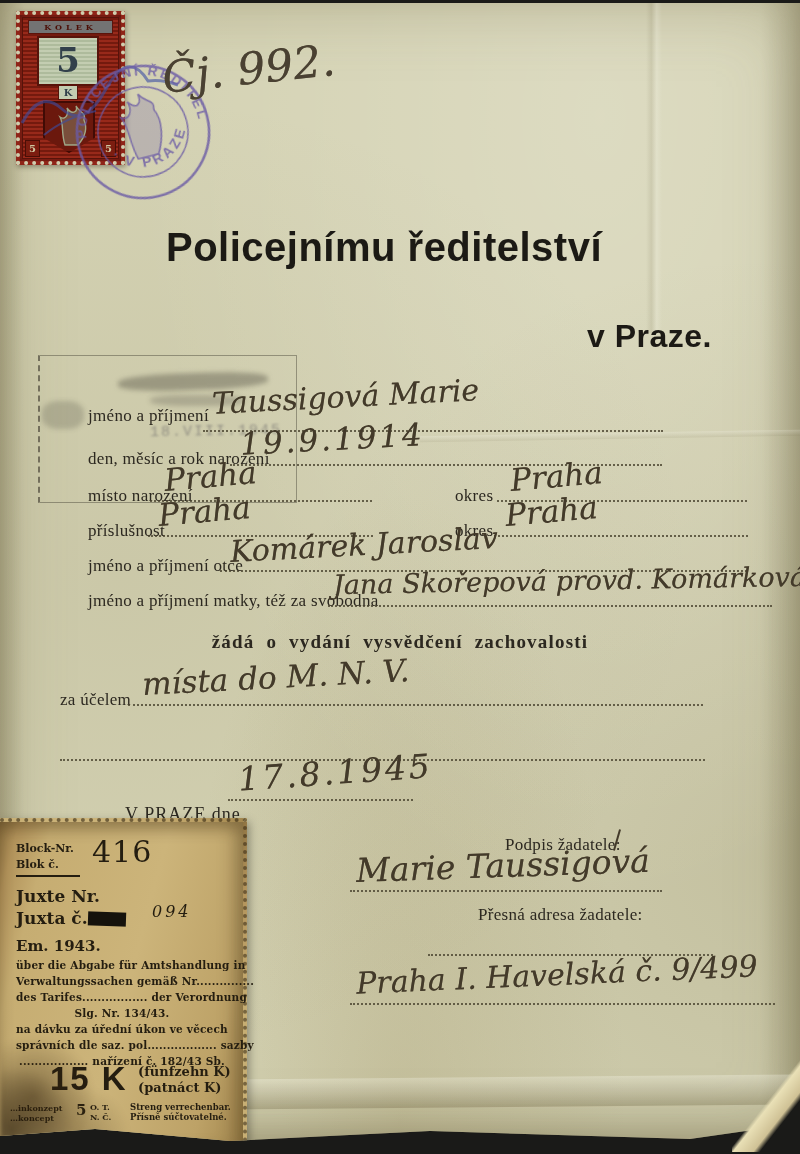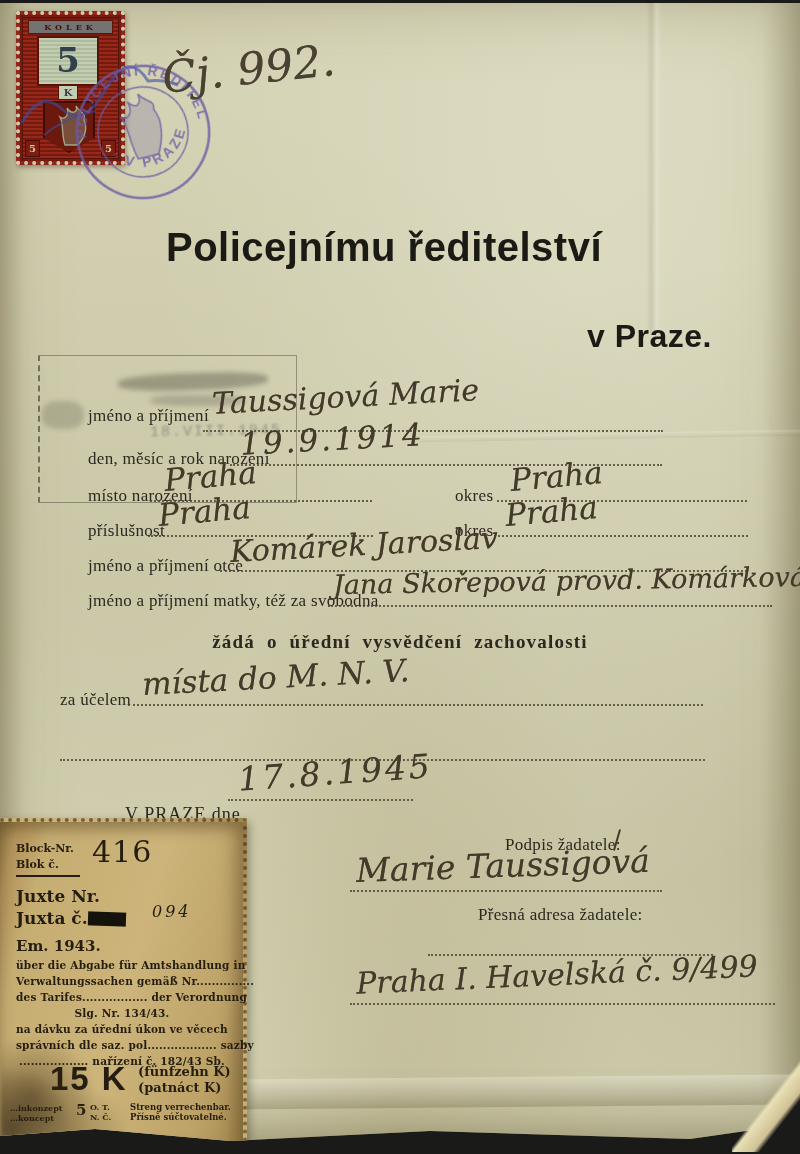--- a/index.html
+++ b/index.html
@@ -120,21 +120,21 @@
     <div class="dots" style="left:494px;top:532px;width:254px;"></div>
 
     <div class="lbl" style="left:88px;top:553px;">jméno a příjmení otce</div>
     <div class="hand" style="left:230px;top:524px;font-size:30px;transform:rotate(-3deg);">Komárek Jaroslav</div>
     <div class="dots" style="left:220px;top:567px;width:527px;"></div>
 
     <div class="lbl" style="left:88px;top:588px;">jméno a příjmení matky, též za svobodna</div>
     <div class="hand" style="left:333px;top:562px;font-size:27px;transform:rotate(-1deg);">Jana Skořepová provd. Komárková</div>
     <div class="dots" style="left:328px;top:602px;width:444px;"></div>
 
-    <div class="lbl" style="left:0;top:628px;width:800px;text-align:center;font-weight:700;font-size:19px;letter-spacing:1.2px;word-spacing:6px;">žádá o úřední vysvědčení zachovalosti</div>
+    <div class="lbl" style="left:0;top:628px;width:800px;text-align:center;font-weight:700;font-size:19px;letter-spacing:1.2px;word-spacing:6px;">žádá o vydání vysvědčení zachovalosti</div>
 
     <div class="lbl" style="left:60px;top:687px;">za účelem</div>
     <div class="hand" style="left:142px;top:656px;font-size:31px;transform:rotate(-3deg);">místa do M. N. V.</div>
     <div class="dots" style="left:128px;top:701px;width:575px;"></div>
     <div class="dots" style="left:60px;top:756px;width:645px;"></div>
 
     <div class="lbl" style="left:125px;top:781px;font-size:18px;letter-spacing:1px;margin-top:20px;">V PRAZE dne</div>
     <div class="hand" style="left:238px;top:750px;font-size:33px;transform:rotate(-4deg);letter-spacing:3px;">17.8.1945</div>
     <div class="dots" style="left:228px;top:796px;width:185px;"></div>
 

